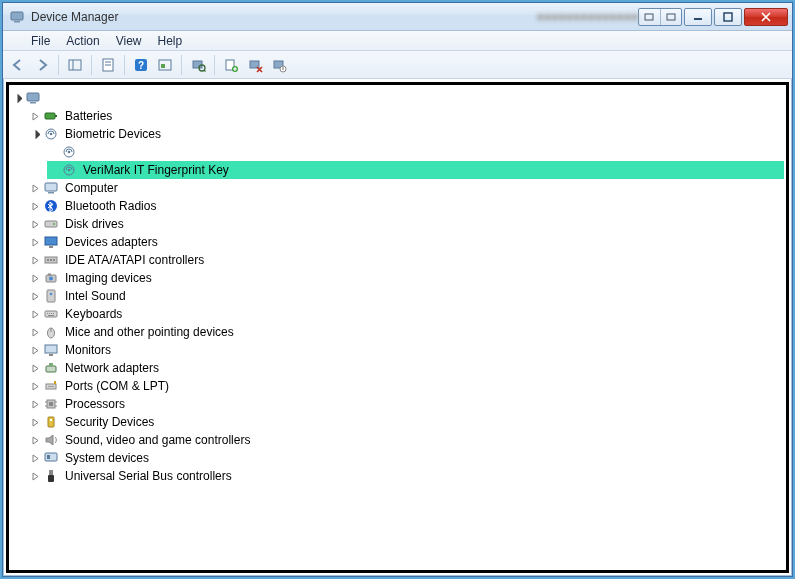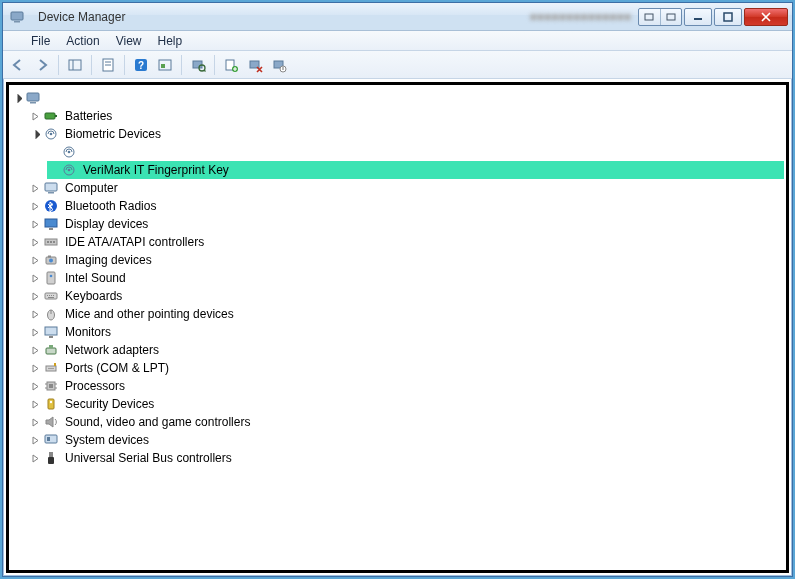--- a/index.html
+++ b/index.html
@@ -21,21 +21,20 @@
     display: flex;
     flex-direction: column;
   }
   .titlebar {
     height: 28px;
     background: linear-gradient(to bottom,#ebf3fb 0%,#d7e6f5 45%,#cfe1f2 46%,#cfe1f2 100%);
     border-bottom: 1px solid #a8bfd6;
     display: flex;
     align-items: center;
     padding: 0 4px 0 6px;
-    gap: 7px;
   }
   .titlebar .app-icon {
     width: 16px; height: 16px; margin-right:4px;
     display:flex;align-items:center;justify-content:center;
   }
   .titlebar .title {
     flex: 1;
     color: #333;
     font-size: 12px;
     padding-left: 2px;
@@ -366,25 +365,41 @@
             </li>
             <li>
               <div class="node">
                 <span class="expander">
                   <svg viewBox="0 0 9 9">
                     <path d="M2 1 L7 4.5 L2 8 Z" fill="none" stroke="#808080" stroke-width="1"></path>
                   </svg>
                 </span>
                 <span class="dev-icon">
                   <svg viewBox="0 0 16 16">
+                    <rect x="2" y="5" width="12" height="6" rx="1" fill="#d0d0d0" stroke="#888"></rect>
+                    <circle cx="11" cy="8" r="1" fill="#5aa050"></circle>
+                  </svg>
+                </span>
+                <span class="node-label">Disk drives</span>
+              </div>
+            </li>
+            <li>
+              <div class="node">
+                <span class="expander">
+                  <svg viewBox="0 0 9 9">
+                    <path d="M2 1 L7 4.5 L2 8 Z" fill="none" stroke="#808080" stroke-width="1"></path>
+                  </svg>
+                </span>
+                <span class="dev-icon">
+                  <svg viewBox="0 0 16 16">
                     <rect x="2" y="3" width="12" height="8" fill="#4a8ad0" stroke="#2a5a9a"></rect>
                     <rect x="6" y="12" width="4" height="2" fill="#888"></rect>
                   </svg>
                 </span>
-                <span class="node-label">Display devices</span>
+                <span class="node-label">Devices adapters</span>
               </div>
             </li>
             <li>
               <div class="node">
                 <span class="expander">
                   <svg viewBox="0 0 9 9">
                     <path d="M2 1 L7 4.5 L2 8 Z" fill="none" stroke="#808080" stroke-width="1"></path>
                   </svg>
                 </span>
                 <span class="dev-icon">

